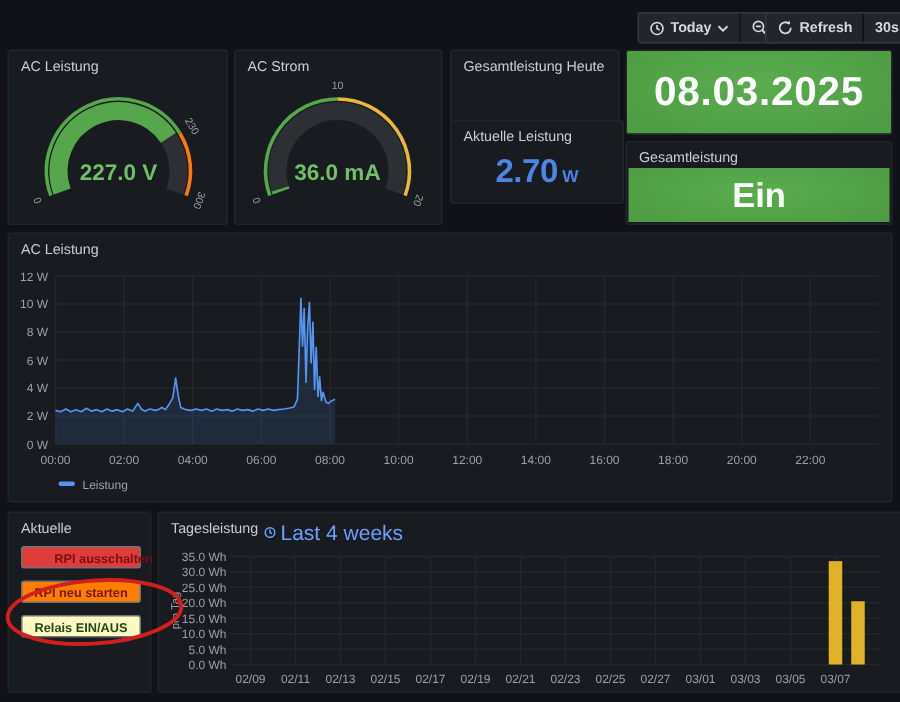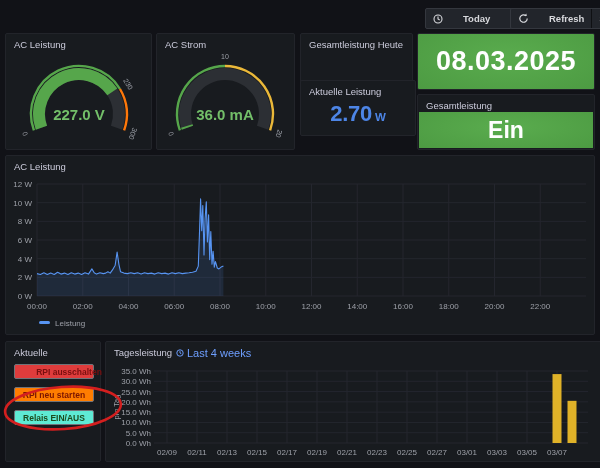--- a/index.html
+++ b/index.html
@@ -3,38 +3,38 @@
 <meta charset="utf-8">
 <style>
   *{margin:0;padding:0;box-sizing:border-box}
   html,body{background:#0c0d10}
   body{font-family:"Liberation Sans",sans-serif}
   #canvas{position:relative;width:600px;height:468px;background:#111217;overflow:hidden}
   .panel{position:absolute;background:#181b1f;border:1px solid #22242a;border-radius:2px}
   .ptitle{position:absolute;top:5px;left:8px;font-size:9.5px;color:#ccccdc;white-space:nowrap}
   
   .tb-group{position:absolute;top:8px;height:21px;display:flex;align-items:stretch;background:#22252b;border:1px solid #34373e;border-radius:2px;color:#d8d9dd;font-size:9.5px;font-weight:700}
-  .tb-btn{display:flex;align-items:center;gap:20px;padding:0 7px;cursor:pointer;white-space:nowrap}
+  .tb-btn{display:flex;align-items:center;gap:4px;padding:0 7px;cursor:pointer;white-space:nowrap}
   .tb-sep{width:1px;background:#0f1013}
   .tb-ic{display:flex;align-items:center}
   
   .stat-row{position:absolute;left:0;right:0;top:20px;display:flex;justify-content:center;align-items:baseline;gap:3px}
   .stat-val{font-size:22px;font-weight:700;letter-spacing:-.3px}
   .stat-unit{font-size:11.5px;font-weight:700}
   .green-bg{background:radial-gradient(130% 160% at 50% 42%, #5aac4e 0%, #4c9a42 55%, #3a7c33 100%)}
   #p-date{display:flex;align-items:center;justify-content:center}
   .date-text{font-size:27px;font-weight:700;color:#fff;letter-spacing:.5px}
   .relais-box{position:absolute;left:1px;right:1px;top:17px;bottom:1px;display:flex;align-items:center;justify-content:center;background:radial-gradient(130% 160% at 50% 42%, #5aac4e 0%, #4c9a42 55%, #3a7c33 100%)}
   .relais-text{font-size:23px;font-weight:700;color:#fff}
   
   .ctl-btn{position:absolute;left:8px;width:80px;height:15px;border-radius:2px;border:1px solid #707379;font-size:8.5px;font-weight:700;display:flex;align-items:center;justify-content:center;cursor:pointer;white-space:nowrap}
   
   svg text{font-family:"Liberation Sans",sans-serif}
   .chart-svg{position:absolute;left:0;top:16px}
-  .panel-link{position:absolute;top:5px;left:70px;display:flex;align-items:center;gap:3px;font-size:11px;color:#6e9fff;cursor:pointer;white-space:nowrap}
+  .panel-link{position:absolute;top:5px;left:70px;display:flex;align-items:center;gap:3px;font-size:14px;color:#6e9fff;cursor:pointer;white-space:nowrap}
   #annotation-overlay{position:absolute;left:0;top:0;pointer-events:none;z-index:50}
 </style>
 </head>
 <body>
 
 <div id="canvas">
 
   <div class="tb-group" style="left:425px">
     <div class="tb-btn">
       <span class="tb-ic">
@@ -179,21 +179,21 @@
   </div>
 
   <div class="panel" style="left:5px;top:341px;width:96px;height:121px">
     <div class="ptitle">Aktuelle</div>
     <div class="ctl-btn" id="ctl0" style="top: 22px; background: rgb(223, 60, 60); color: rgb(122, 15, 15); padding-left: 30px;">
       <span>RPI ausschalten</span>
     </div>
     <div class="ctl-btn" id="ctl1" style="top: 45px; background: rgb(255, 125, 0); color: rgb(122, 21, 0);">
       <span>RPI neu starten</span>
     </div>
-    <div class="ctl-btn" id="ctl2" style="top: 68px; background: #5eead4; color: rgb(28, 74, 28);">
+    <div class="ctl-btn" id="ctl2" style="top: 68px; background: #fef9c3; color: rgb(28, 74, 28);">
       <span>Relais EIN/AUS</span>
     </div>
   </div>
 
   <div class="panel" style="left:105px;top:341px;width:500px;height:121px">
     <div class="ptitle">Tagesleistung</div>
     <div class="panel-link">
       <span class="tb-ic">
         <svg width="8" height="8" viewBox="0 0 10 10">
             <circle cx="5" cy="5" r="4" fill="none" stroke="#6e9fff" stroke-width="1.2"></circle>

